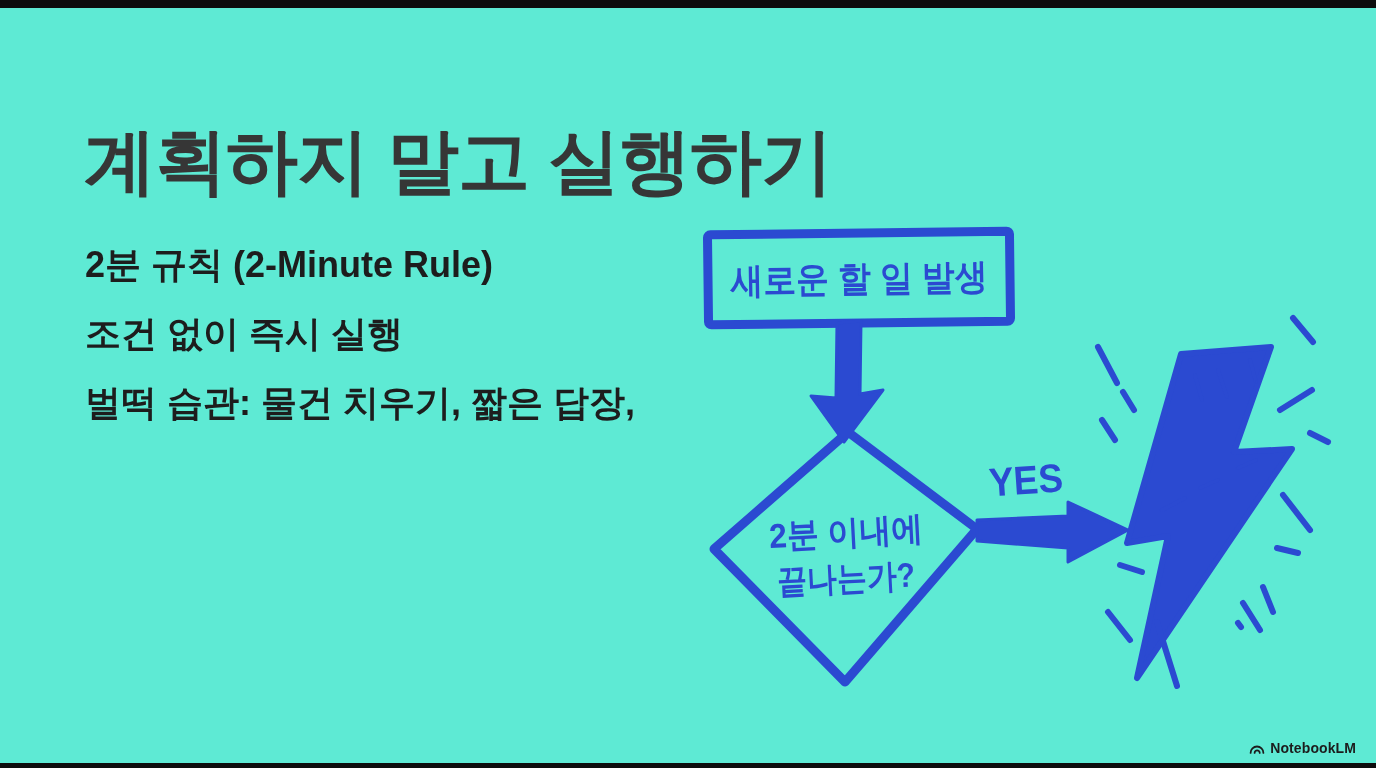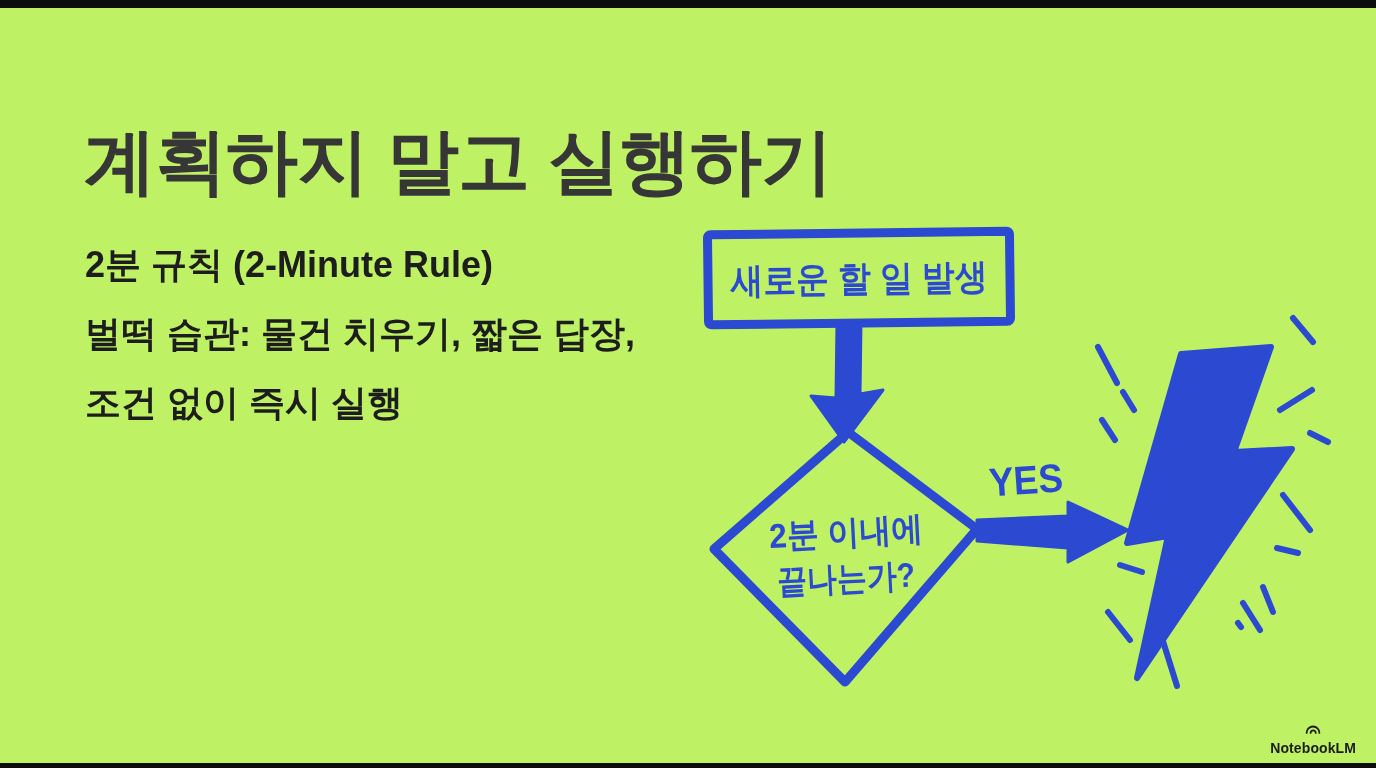--- a/index.html
+++ b/index.html
@@ -8,21 +8,21 @@
     width: 1376px;
     height: 768px;
     overflow: hidden;
     background: #ffffff;
     font-family: "Liberation Sans", "DejaVu Sans", sans-serif;
   }
   .frame {
     position: relative;
     width: 1376px;
     height: 768px;
-    background: #bef264;
+    background: #5eead4;
   }
   .letterbox-top {
     position: absolute;
     left: 0; top: 0;
     width: 100%; height: 8px;
     background: #0d0d0d;
   }
   .letterbox-bottom {
     position: absolute;
     left: 0; bottom: 0;
@@ -62,42 +62,41 @@
   .ink-stroke { stroke: #2b4ad1; fill: none; stroke-linecap: round; stroke-linejoin: round; }
   .ink-fill   { fill: #2b4ad1; stroke: #2b4ad1; stroke-linejoin: round; }
   .ink-text   { fill: #2b4ad1; font-family: "Liberation Sans", "DejaVu Sans", sans-serif; font-weight: 700; }
   .logo {
     position: absolute;
     right: 20px;
     bottom: 12px;
     display: flex;
     align-items: center;
     gap: 5px;
-    flex-direction: column;
   }
   .logo-text {
     font-size: 14px;
     font-weight: 600;
     color: #1c1c1c;
     letter-spacing: 0.1px;
   }
 </style>
 </head>
 <body>
 
 <div class="frame">
 
   <div class="letterbox-top"></div>
 
   <h1 class="slide-title">계획하지 말고 실행하기</h1>
 
   <div class="body-text">
     <div class="body-line">2분 규칙 (2-Minute Rule)</div>
+    <div class="body-line">조건 없이 즉시 실행</div>
     <div class="body-line">벌떡 습관: 물건 치우기, 짧은 답장,</div>
-    <div class="body-line">조건 없이 즉시 실행</div>
   </div>
 
   <svg class="flowchart-svg" viewBox="0 0 686 510">
 
     <polygon class="ink-stroke" points="158,222 287,319 155,472 24,339" fill="#ffffff" stroke-width="9"></polygon>
 
     <g transform="rotate(-0.7 169 68)">
       <rect class="ink-stroke" x="18" y="23" width="302" height="90" rx="3" fill="#ffffff" stroke-width="9"></rect>
     </g>
     <text class="ink-text" x="169" y="81" font-size="36" text-anchor="middle" textLength="257" lengthAdjust="spacingAndGlyphs" transform="rotate(-1 169 68)">새로운 할 일 발생</text>

